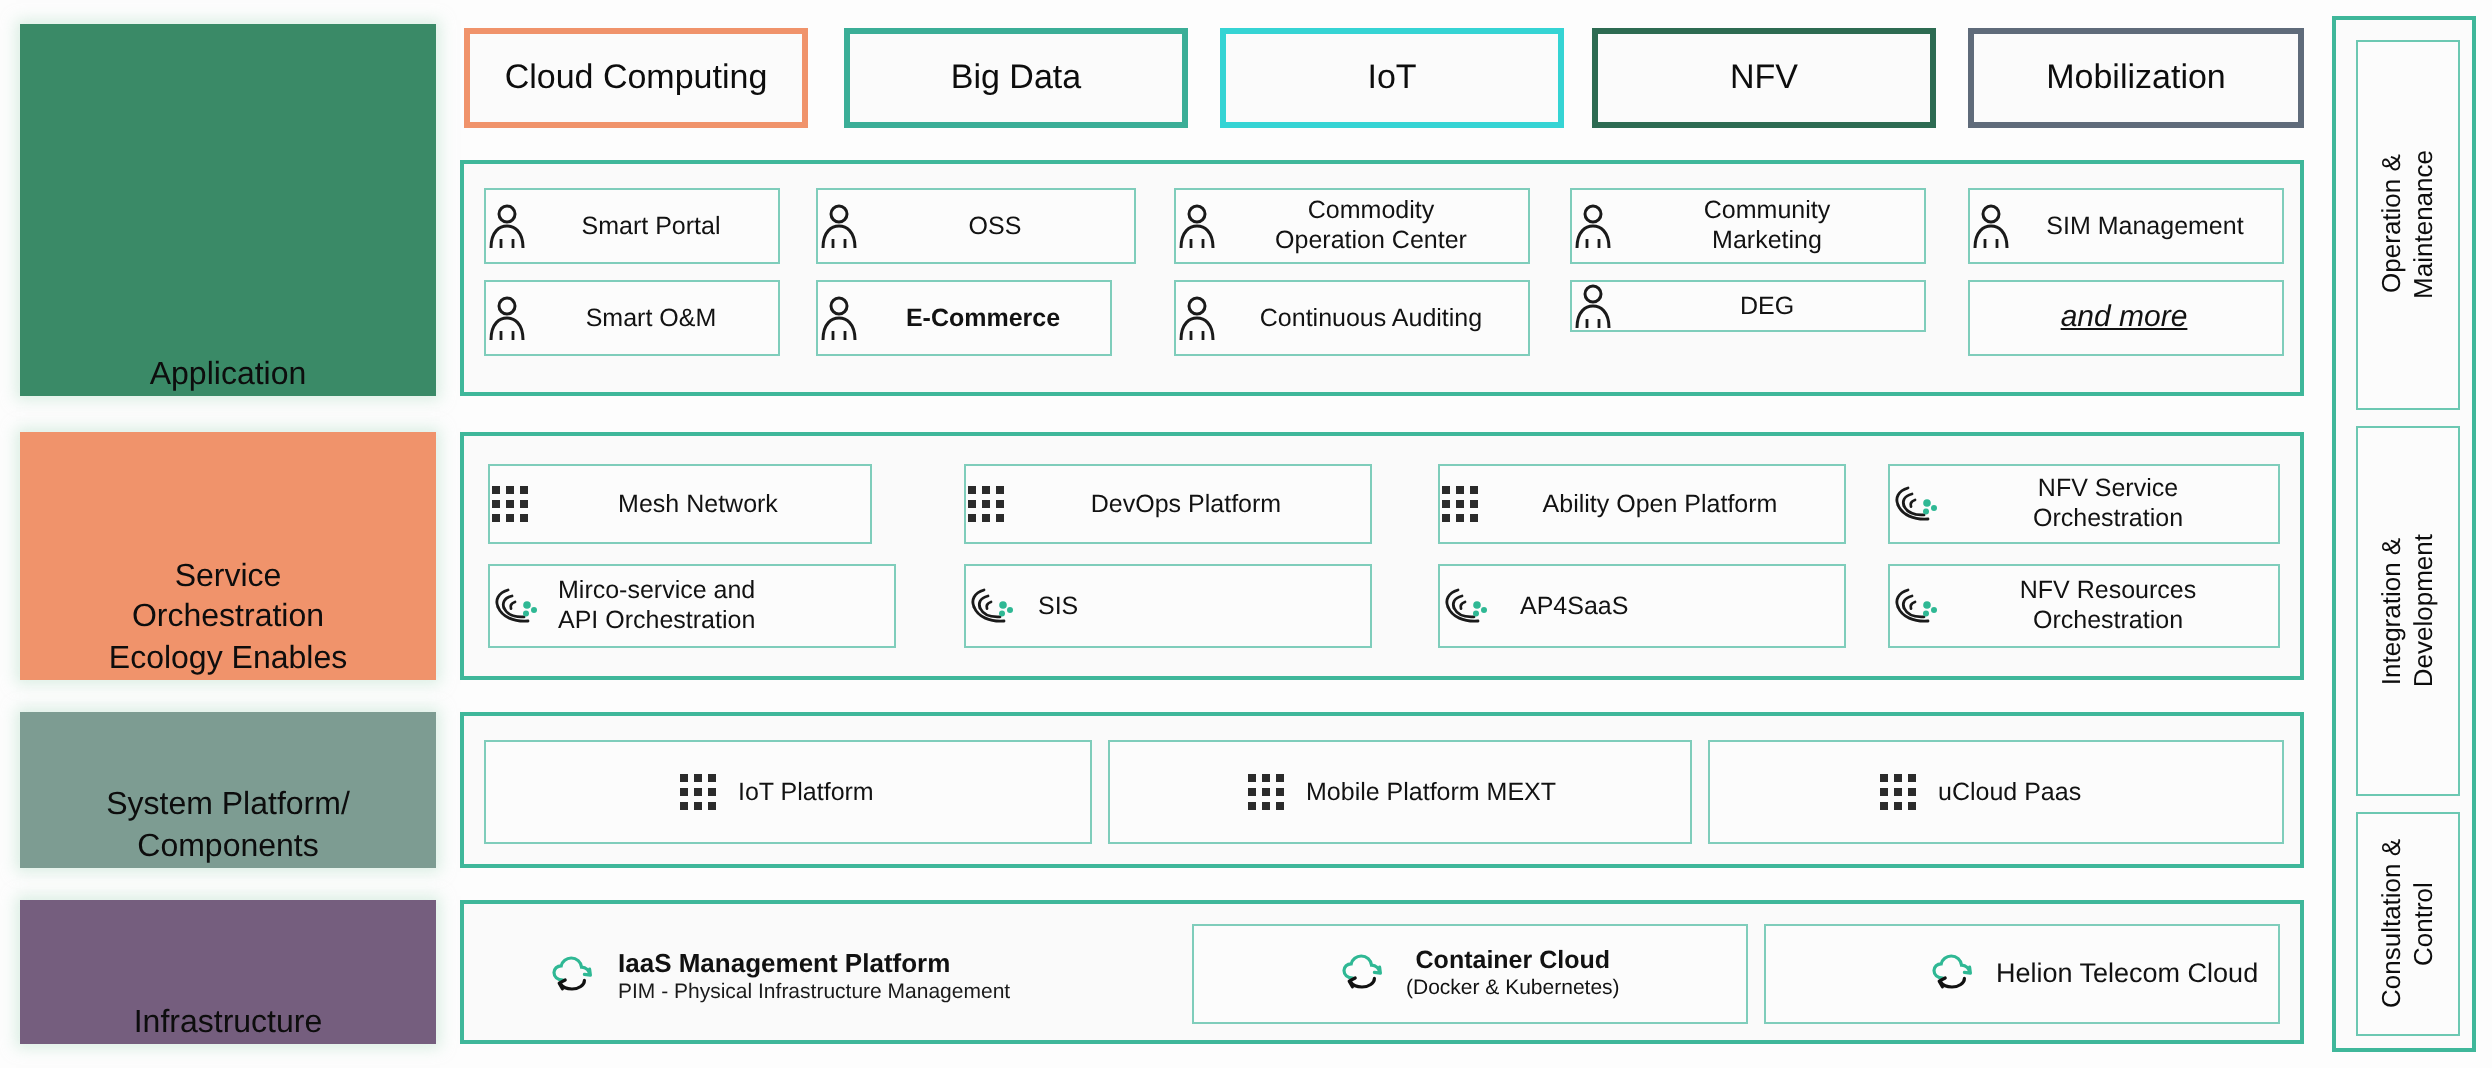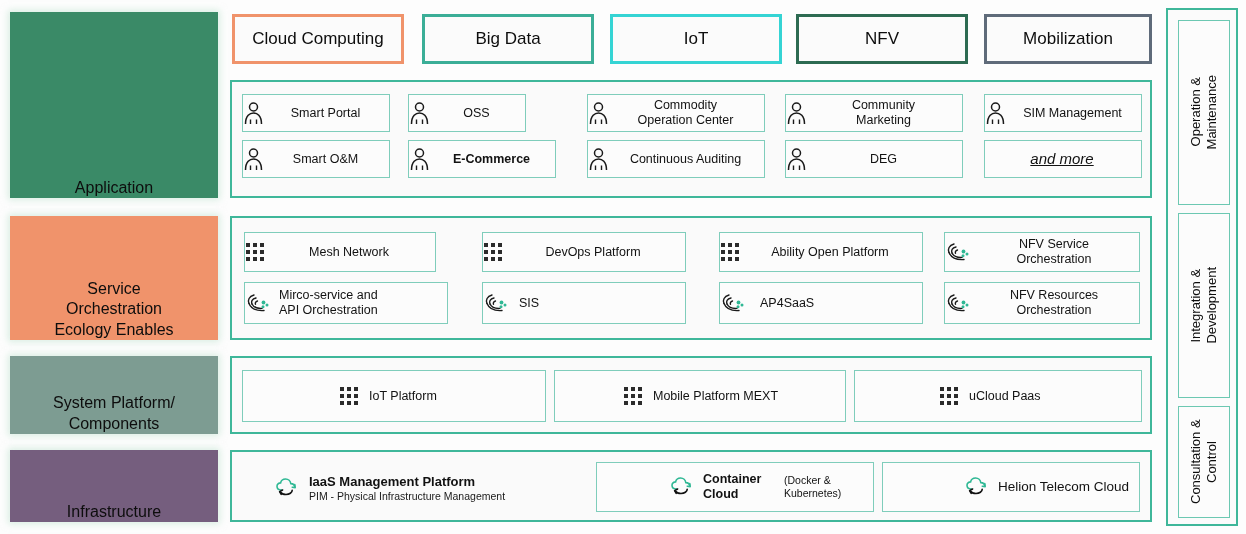--- a/index.html
+++ b/index.html
@@ -90,21 +90,21 @@
   .chip-plain {
     position: absolute;
     display: flex;
     align-items: center;
     font-size: 12.5px;
   }
 
   .stack-text { display: flex; flex-direction: column; line-height: 1.2; }
   .stack-text .t1 { font-size: 13px; font-weight: bold; color: #111; }
   .stack-text .t2 { font-size: 10.5px; color: #1a1a1a; }
-  .chip-sub { display: flex; align-items: center; line-height: 1.2; justify-content: center; }
+  .chip-sub { display: flex; flex-direction: column; align-items: center; line-height: 1.2; justify-content: center; }
   .chip-sub .s1 { font-size: 12.5px; font-weight: bold; }
   .chip-sub .s2 { font-size: 10.5px; }
 
   
   .rail-outer {
     position: absolute;
     left: 1166px; top: 8px;
     width: 72px; height: 518px;
     border: 2px solid #3fb79a;
     background: #fbfbfb;
@@ -181,21 +181,21 @@
         <svg viewBox="0 0 21 23">
             <circle cx="10.5" cy="5" r="4" fill="none" stroke="#1a1a1a" stroke-width="1.5"></circle>
             <path d="M2.5 22 C2.5 13.5 7 11 10.5 11 C14 11 18.5 13.5 18.5 22" fill="none" stroke="#1a1a1a" stroke-width="1.5"></path>
             <line x1="7.5" y1="17.5" x2="7.5" y2="22" stroke="#1a1a1a" stroke-width="1.4"></line>
             <line x1="13.5" y1="17.5" x2="13.5" y2="22" stroke="#1a1a1a" stroke-width="1.4"></line>
           </svg>
       </span>
       <span class="chip-label" style="white-space:pre-line">Smart Portal</span>
     </div>
 
-    <div class="chip icon-left" style="left:176px; top:12px; width:118px; height:38px;">
+    <div class="chip icon-left" style="left:176px; top:12px; width:160px; height:38px;">
       <span class="ico person-ico">
         <svg viewBox="0 0 21 23">
             <circle cx="10.5" cy="5" r="4" fill="none" stroke="#1a1a1a" stroke-width="1.5"></circle>
             <path d="M2.5 22 C2.5 13.5 7 11 10.5 11 C14 11 18.5 13.5 18.5 22" fill="none" stroke="#1a1a1a" stroke-width="1.5"></path>
             <line x1="7.5" y1="17.5" x2="7.5" y2="22" stroke="#1a1a1a" stroke-width="1.4"></line>
             <line x1="13.5" y1="17.5" x2="13.5" y2="22" stroke="#1a1a1a" stroke-width="1.4"></line>
           </svg>
       </span>
       <span class="chip-label" style="white-space:pre-line">OSS</span>
     </div>
@@ -267,21 +267,21 @@
         <svg viewBox="0 0 21 23">
             <circle cx="10.5" cy="5" r="4" fill="none" stroke="#1a1a1a" stroke-width="1.5"></circle>
             <path d="M2.5 22 C2.5 13.5 7 11 10.5 11 C14 11 18.5 13.5 18.5 22" fill="none" stroke="#1a1a1a" stroke-width="1.5"></path>
             <line x1="7.5" y1="17.5" x2="7.5" y2="22" stroke="#1a1a1a" stroke-width="1.4"></line>
             <line x1="13.5" y1="17.5" x2="13.5" y2="22" stroke="#1a1a1a" stroke-width="1.4"></line>
           </svg>
       </span>
       <span class="chip-label" style="white-space:pre-line">Continuous Auditing</span>
     </div>
 
-    <div class="chip icon-left" style="left:553px; top:58px; width:178px; height:38px;">
+    <div class="chip icon-left" style="left:553px; top:58px; width:178px; height:26px;">
       <span class="ico person-ico">
         <svg viewBox="0 0 21 23">
             <circle cx="10.5" cy="5" r="4" fill="none" stroke="#1a1a1a" stroke-width="1.5"></circle>
             <path d="M2.5 22 C2.5 13.5 7 11 10.5 11 C14 11 18.5 13.5 18.5 22" fill="none" stroke="#1a1a1a" stroke-width="1.5"></path>
             <line x1="7.5" y1="17.5" x2="7.5" y2="22" stroke="#1a1a1a" stroke-width="1.4"></line>
             <line x1="13.5" y1="17.5" x2="13.5" y2="22" stroke="#1a1a1a" stroke-width="1.4"></line>
           </svg>
       </span>
       <span class="chip-label" style="white-space:pre-line">DEG</span>
     </div>

